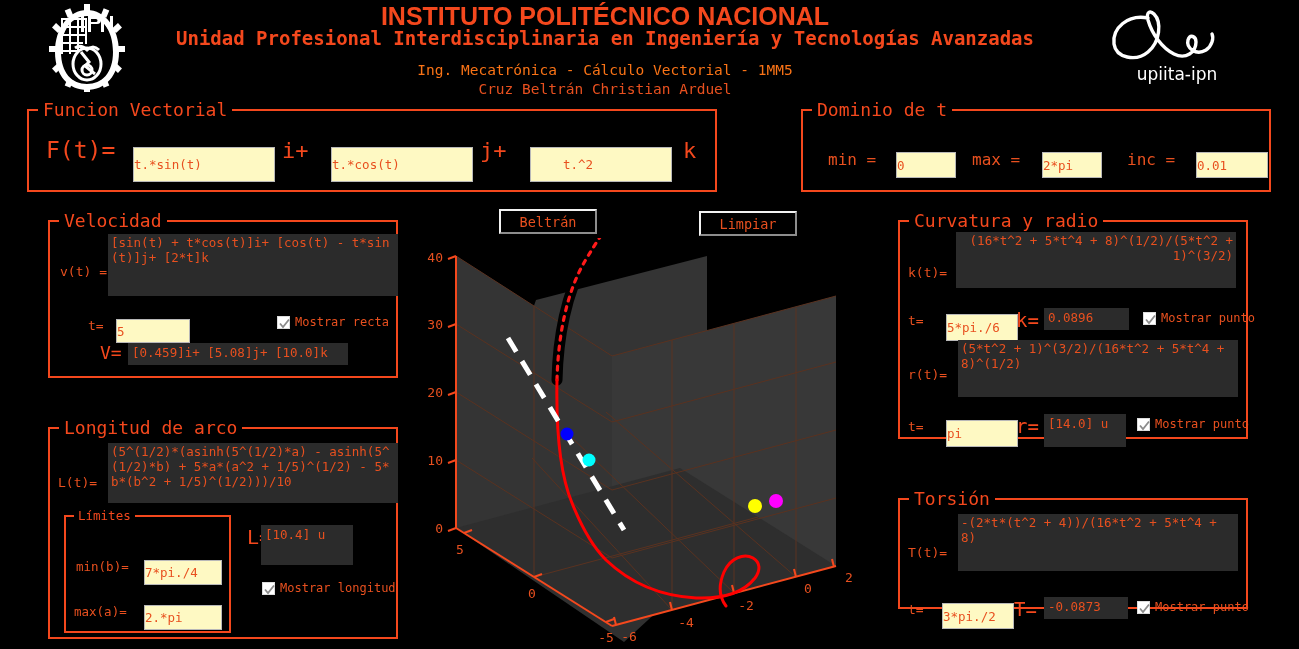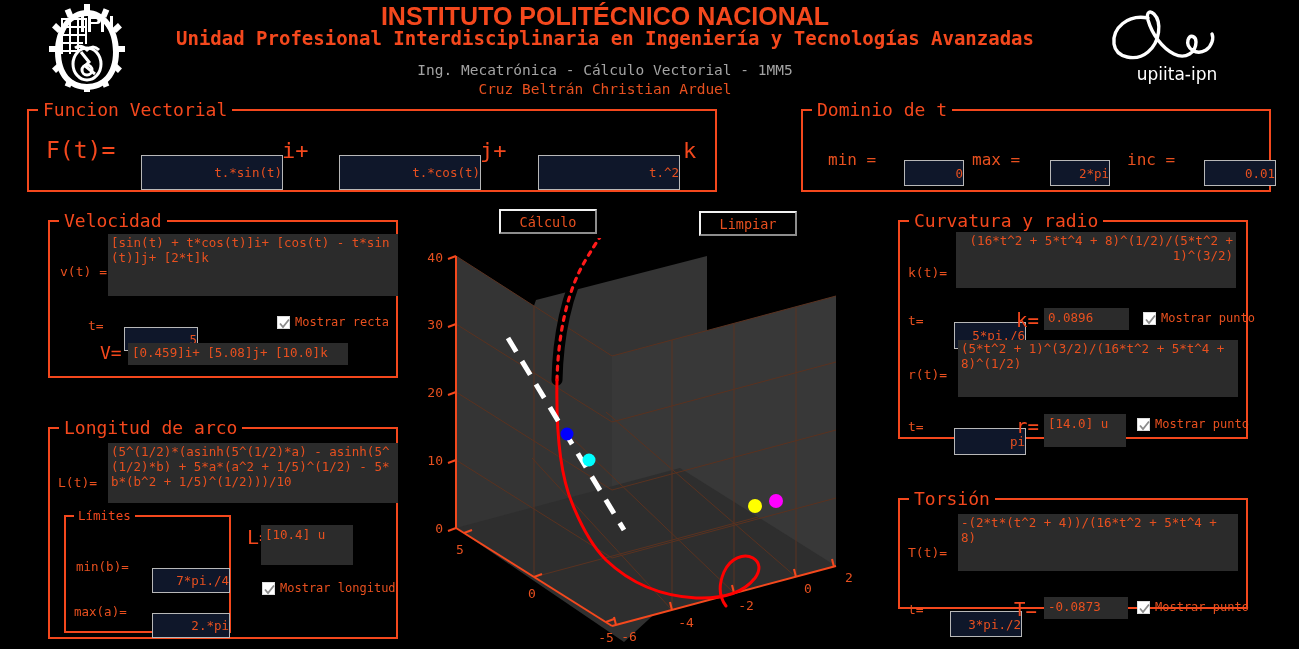--- a/index.html
+++ b/index.html
@@ -19,21 +19,21 @@
     font-family: Liberation Sans, sans-serif;
     font-weight: bold; font-size: 25px; letter-spacing: 0px;
   }
   .hdr-sub {
     position: absolute; left: 150px; top: 27px; width: 910px;
     text-align: center; color: #f4481d;
     font-weight: bold; font-size: 19px;
   }
   .hdr-course {
     position: absolute; left: 150px; top: 62px; width: 910px;
-    text-align: center; color: #a3a3a3; font-size: 14.5px;
+    text-align: center; color: #f97316; font-size: 14.5px;
   }
   .hdr-author {
     position: absolute; left: 150px; top: 81px; width: 910px;
     text-align: center; color: #e8501f; font-size: 14.5px;
   }
 
   
   .ipn-logo { position: absolute; left: 47px; top: 2px; width: 80px; height: 92px; }
   .upiita-logo { position: absolute; left: 1092px; top: 4px; width: 170px; height: 85px; }
   .upiita-text {
@@ -57,24 +57,24 @@
     color: #f4481d; font-size: 12.5px; line-height: 16px;
     white-space: nowrap;
   }
 
   
   .lbl { position: absolute; color: #e8501f; font-size: 14px; white-space: nowrap; }
   .lbl-big { position: absolute; color: #f4481d; font-size: 22px; white-space: nowrap; }
   .lbl-med { position: absolute; color: #f4481d; font-size: 18px; white-space: nowrap; }
 
   .inp {
-    position: absolute; background: #0f172a; border: 1px solid #b8b8b8;
+    position: absolute; background: #fef9c3; border: 1px solid #b8b8b8;
     color: #e8501f; font-family: "DejaVu Sans Mono", monospace;
-    font-size: 12.5px; text-align: right; outline: none;
-    padding: 0; margin: 16px;
+    font-size: 12.5px; text-align: left; outline: none;
+    padding: 0; margin: 8px;
   }
   .ro {
     position: absolute; background: #2b2b2b; border: none;
     color: #e8501f; font-family: "DejaVu Sans Mono", monospace;
     font-size: 12.5px; line-height: 15px;
     padding: 1px 3px; overflow: hidden; white-space: pre-wrap;
     word-break: break-all;
   }
   .ro-gray { color: #b9b9b9; }
   .ro-one {
@@ -179,35 +179,35 @@
 
   <div class="grp" style="left:27px; top:109px; width:690px; height:83px;">
     <div class="grp-lbl">Funcion Vectorial</div>
     <div class="lbl-big" style="left:17px; top:26px; font-size:23px;">F(t)=</div>
     <input class="inp" style="left: 96px; top: 28px; width: 142px; height: 35px;" value="t.*sin(t)">
     <div class="lbl-big" style="left:253px; top:27px;">i+</div>
     <div style="position:absolute; left:294px; top:28px;">
       <input class="inp" style="position: static; display: block; width: 142px; height: 35px;" value="t.*cos(t)">
     </div>
     <div class="lbl-big" style="left:451px; top:27px;">j+</div>
-    <input class="inp" style="left: 493px; top: 28px; width: 142px; height: 35px;" value="t.^2">
+    <input class="inp" style="left: 493px; top: 28px; width: 142px; height: 35px; padding-left: 32px;" value="t.^2">
     <div class="lbl-big" style="left:654px; top:27px;">k</div>
   </div>
 
   <div class="grp" style="left:801px; top:109px; width:470px; height:83px;">
     <div class="grp-lbl">Dominio de t</div>
     <div class="lbl" style="left:25px; top:39px; font-size:16px;">min =</div>
     <input class="inp" style="left: 85px; top: 33px; width: 60px; height: 26px;" value="0">
     <div class="lbl" style="left:169px; top:39px; font-size:16px;">max =</div>
     <input class="inp" style="left: 231px; top: 33px; width: 60px; height: 26px;" value="2*pi">
     <div class="lbl" style="left:324px; top:39px; font-size:16px;">inc =</div>
     <input class="inp" style="left: 385px; top: 33px; width: 72px; height: 26px;" value="0.01">
   </div>
 
-  <button class="btn" style="left:499px; top:209px; width:98px; height:25px;">Cálculo</button>
+  <button class="btn" style="left:499px; top:209px; width:98px; height:25px;">Beltrán</button>
   <button class="btn" style="left:699px; top:211px; width:98px; height:25px;">Limpiar</button>
 
   <div class="grp" style="left:48px; top:220px; width:350px; height:158px;">
     <div class="grp-lbl">Velocidad</div>
     <div class="lbl" style="left:10px; top:42px; font-size:13px;">v(t) =</div>
     <div class="ro" style="left:58px; top:12px; width:290px; height:62px;">[sin(t) + t*cos(t)]i+ [cos(t) - t*sin(t)]j+ [2*t]k</div>
     <div class="lbl" style="left:38px; top:96px; font-size:13px;">t=</div>
     <input class="inp" style="left: 58px; top: 89px; width: 74px; height: 24px;" value="5">
     <div class="cbwrap" style="left:227px; top:93px;">
       <span class="cbbox">

